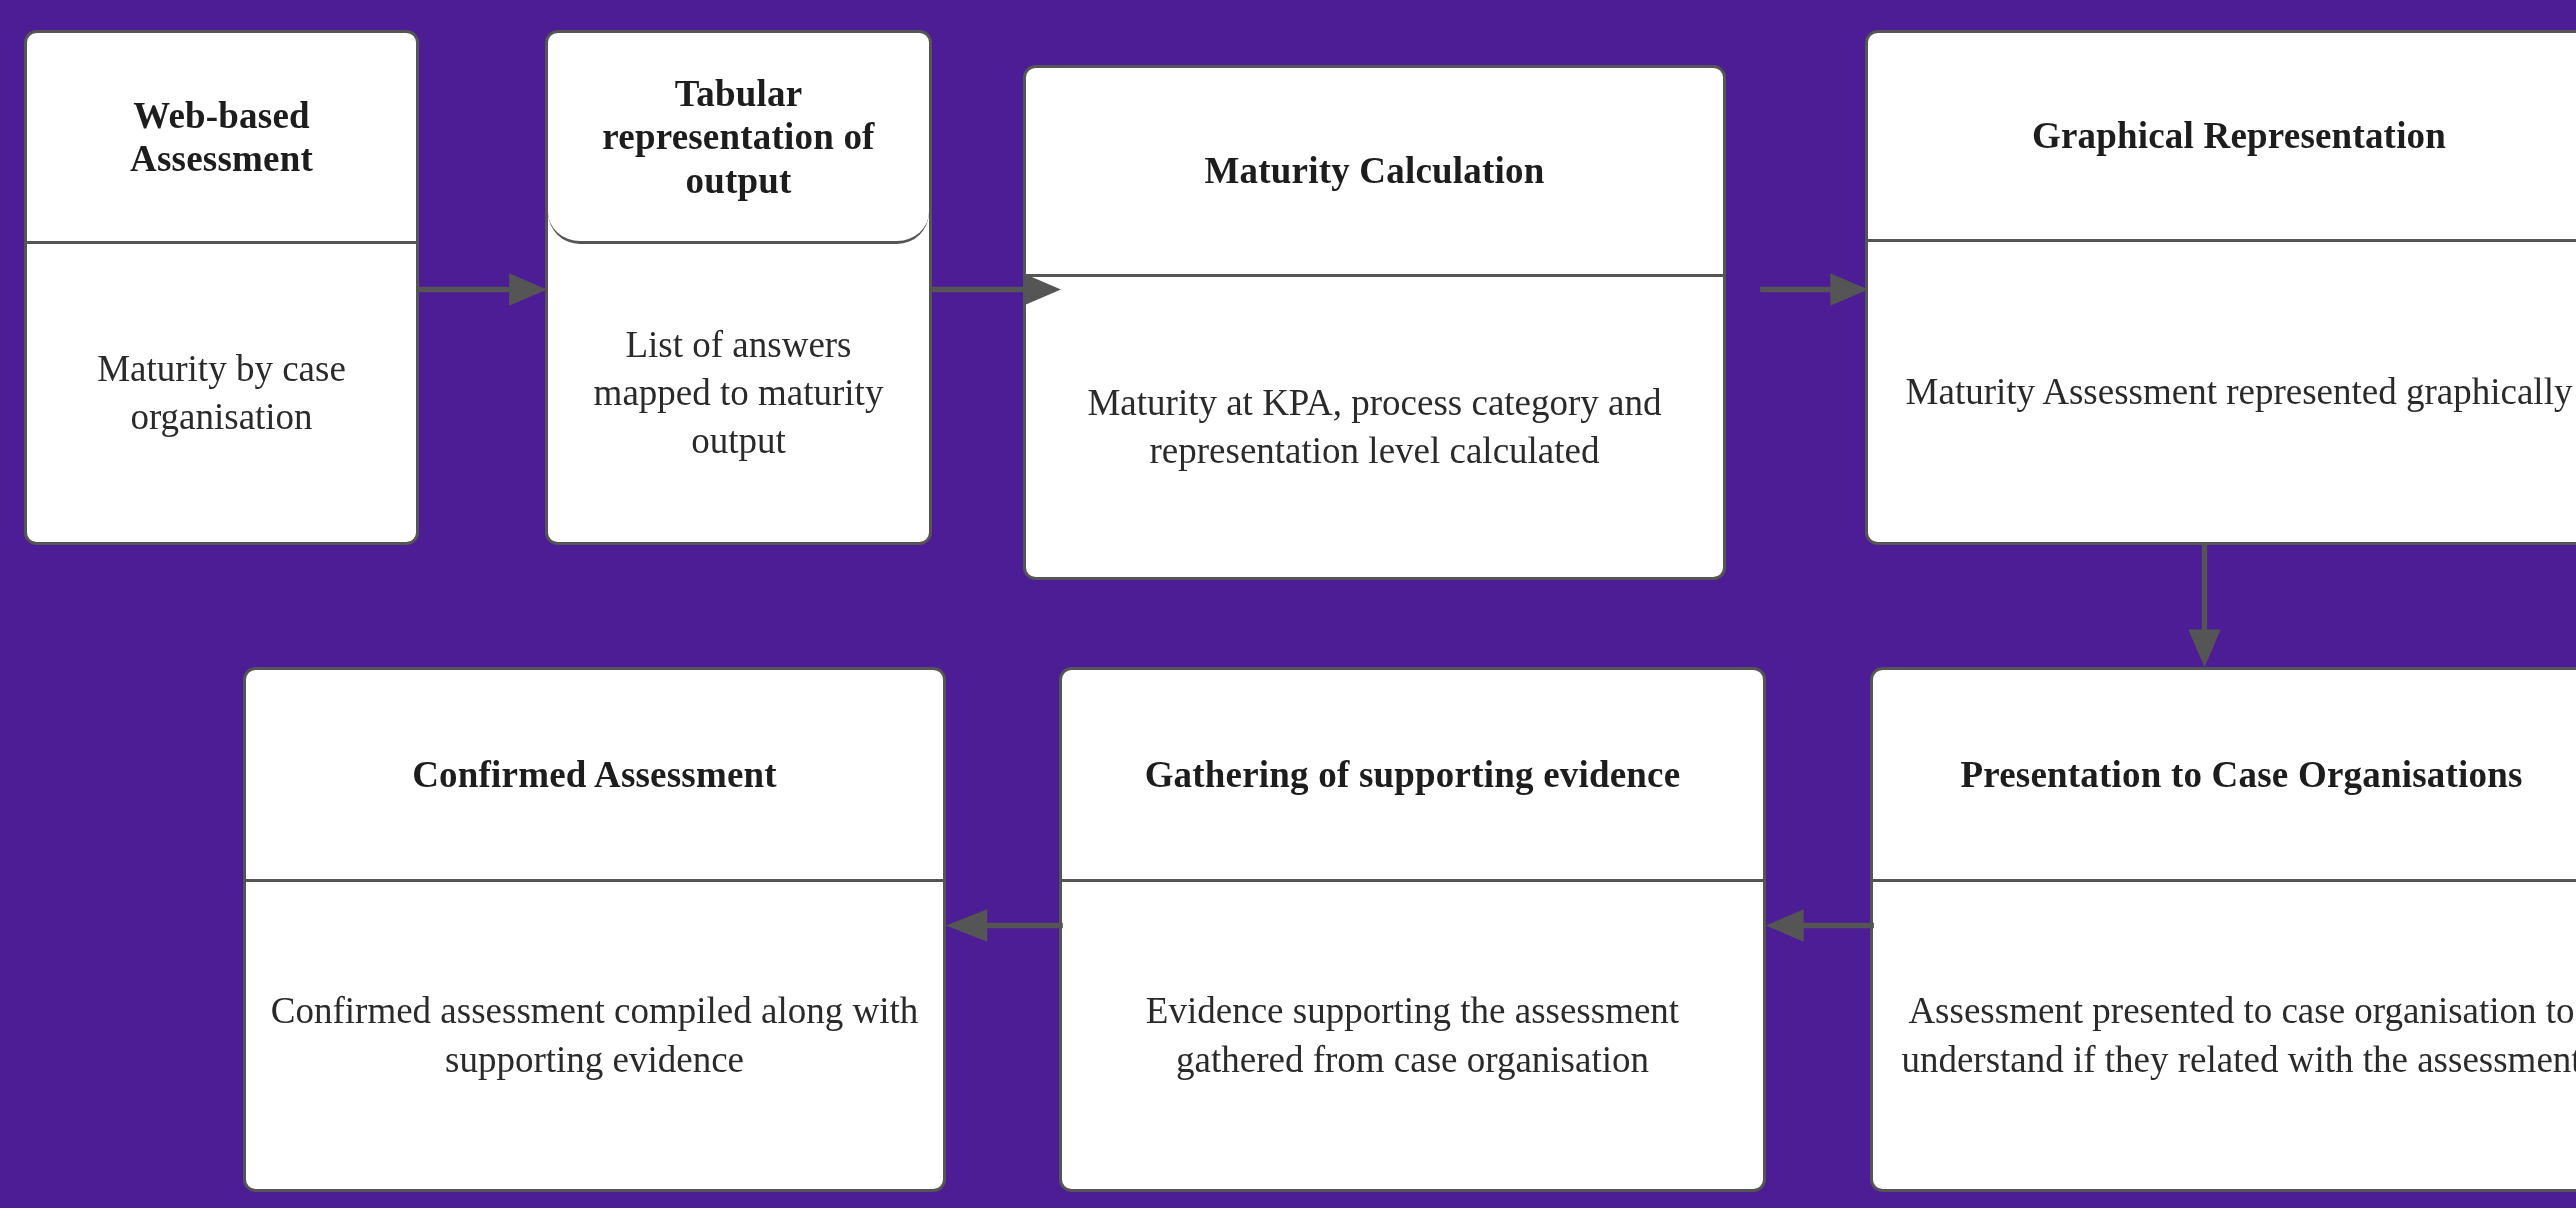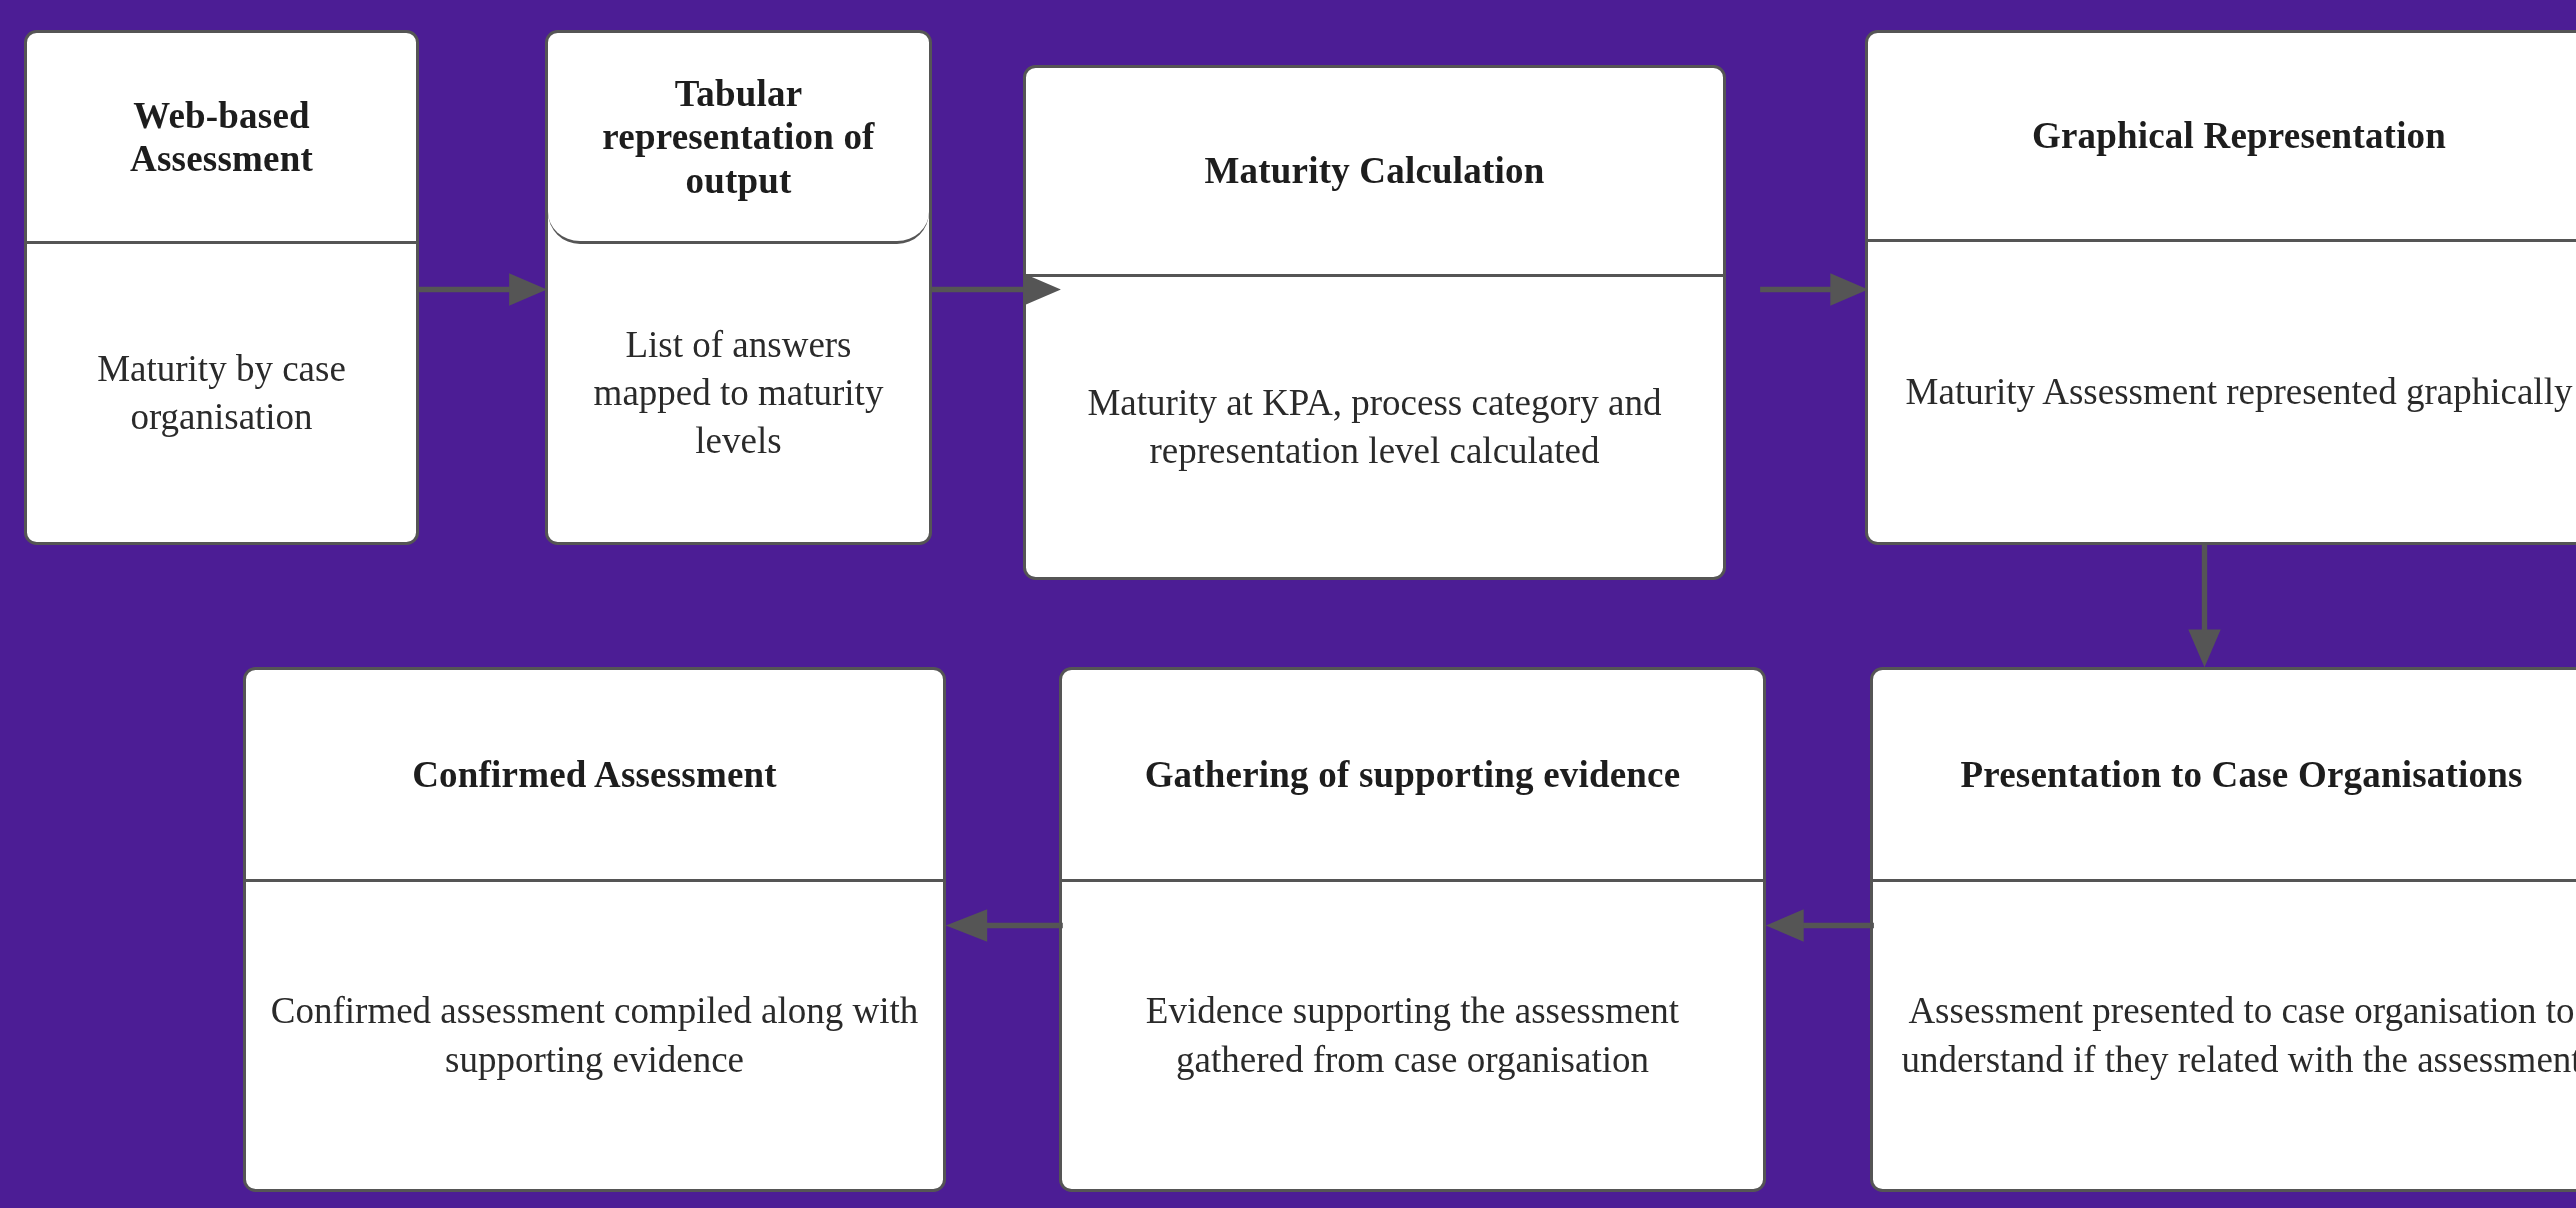--- a/index.html
+++ b/index.html
@@ -78,21 +78,21 @@
 
 <div id="canvas">
 
   <div class="node" id="node-web-based-assessment">
     <div class="node-title">Web-based Assessment</div>
     <div class="node-body">Maturity by case organisation</div>
   </div>
 
   <div class="node" id="node-tabular-representation">
     <div class="node-title">Tabular representation of output</div>
-    <div class="node-body">List of answers mapped to maturity levels</div>
+    <div class="node-body">List of answers mapped to maturity output</div>
   </div>
 
   <div class="node" id="node-maturity-calculation">
     <div class="node-title">Maturity Calculation</div>
     <div class="node-body">Maturity at KPA, process category and representation level calculated</div>
   </div>
 
   <div class="node" id="node-graphical-representation">
     <div class="node-title">Graphical Representation</div>
     <div class="node-body">Maturity Assessment represented graphically</div>

